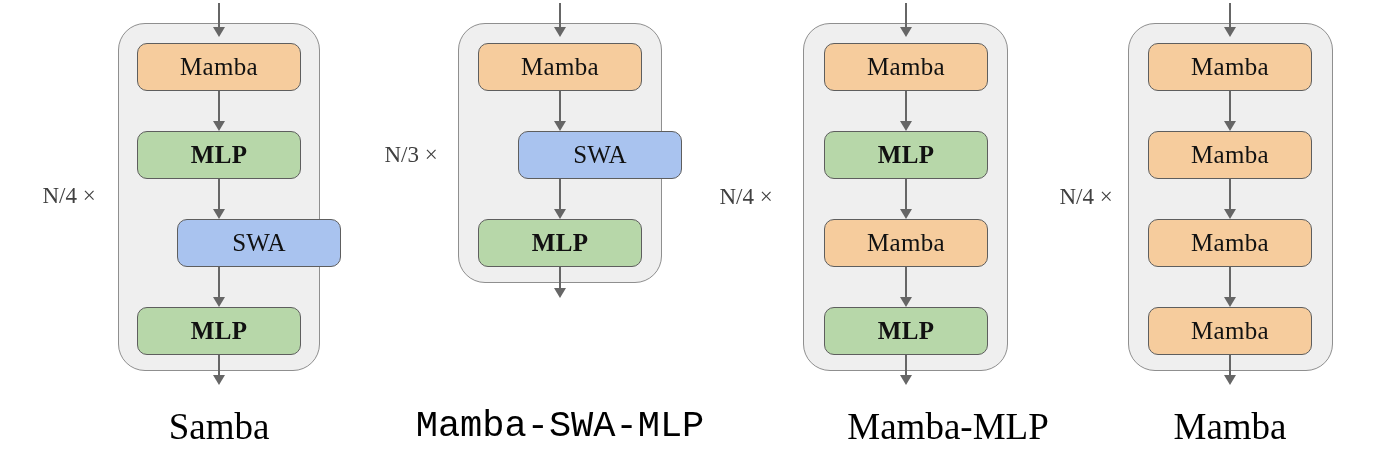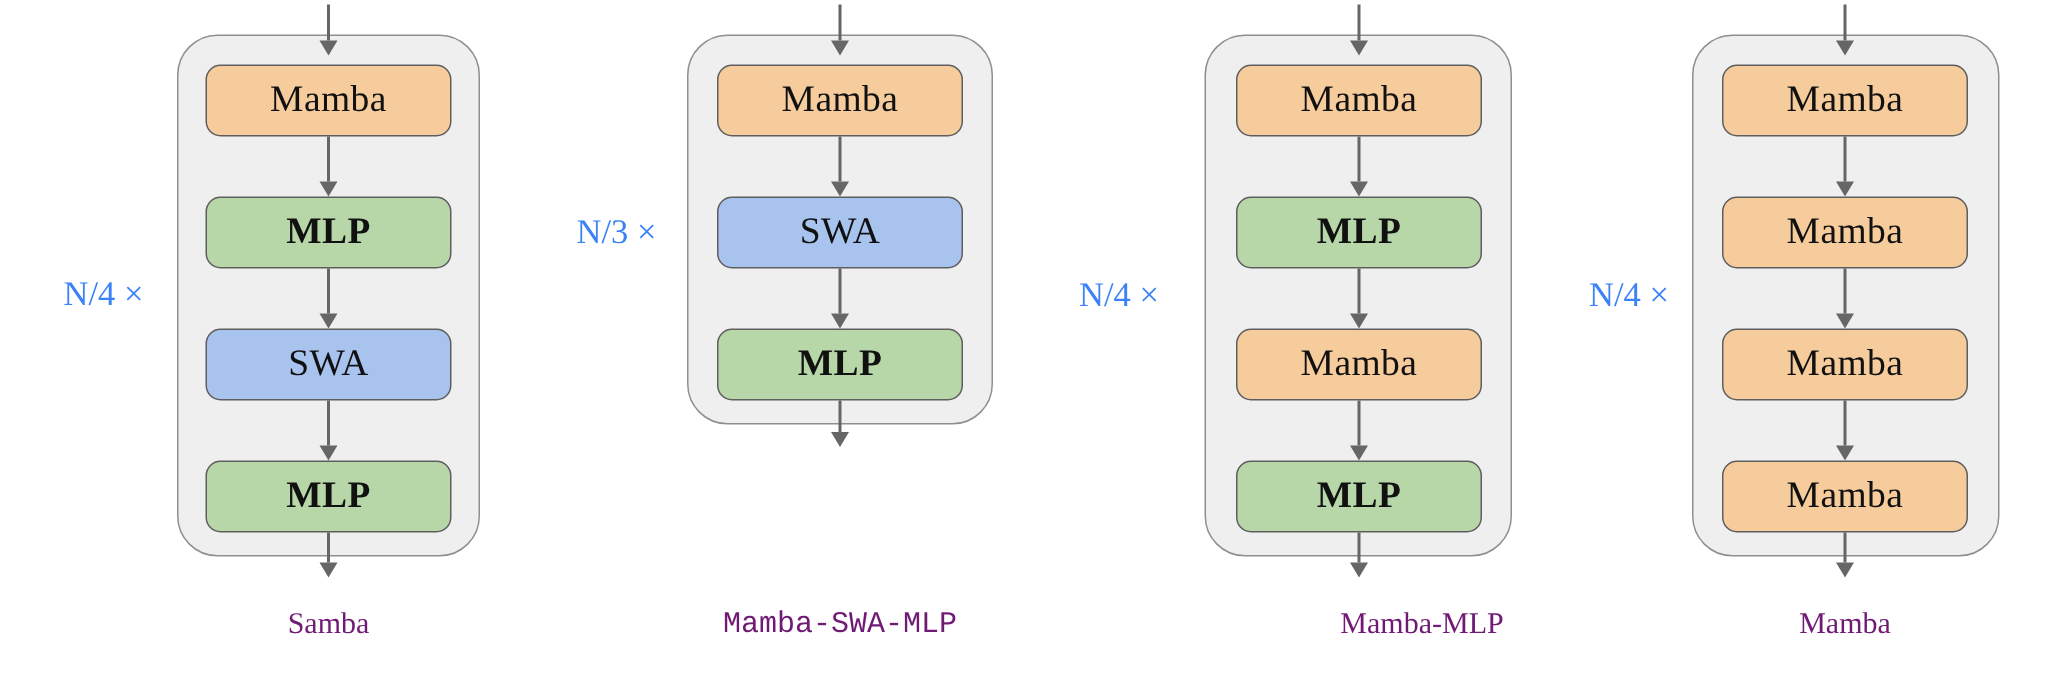--- a/index.html
+++ b/index.html
@@ -31,21 +31,21 @@
     border-radius: 10px;
     display: flex;
     align-items: center;
     justify-content: center;
     font-size: 25px;
     color: #111111;
     letter-spacing: 0.3px;
   }
   .block.mamba { background: var(--mamba-fill, #f6cc9d); }
   .block.mlp   { background: var(--mlp-fill,   #b7d7a9); font-weight: bold; }
-  .block.swa   { background: var(--swa-fill,   #a9c3ef); }
+  .block.swa   { background: var(--swa-fill,   #a9c3ef); margin-left: 40px; }
   .arrow {
     position: absolute;
     width: 14px;
     display: flex;
     flex-direction: column;
     align-items: center;
   }
   .arrow-line {
     width: 2px;
     flex: 1;
@@ -56,29 +56,29 @@
     height: 0;
     border-left: 6px solid transparent;
     border-right: 6px solid transparent;
     border-top: 10px solid var(--arrow-color, #666666);
   }
   .repeat-label {
     position: absolute;
     width: 120px;
     text-align: center;
     font-size: 23px;
-    color: #3b82f6;
+    color: #404040;
     white-space: nowrap;
   }
   .caption {
     position: absolute;
     width: 300px;
     text-align: center;
-    font-size: 20px;
-    color: #701a75;
+    font-size: 37px;
+    color: #000000;
     white-space: nowrap;
   }
 </style>
 </head>
 <body>
 
 <div class="stage">
 
   <div>
     <div class="repeat-label" style="left:9px; top:183px;">N/4 ×</div>

